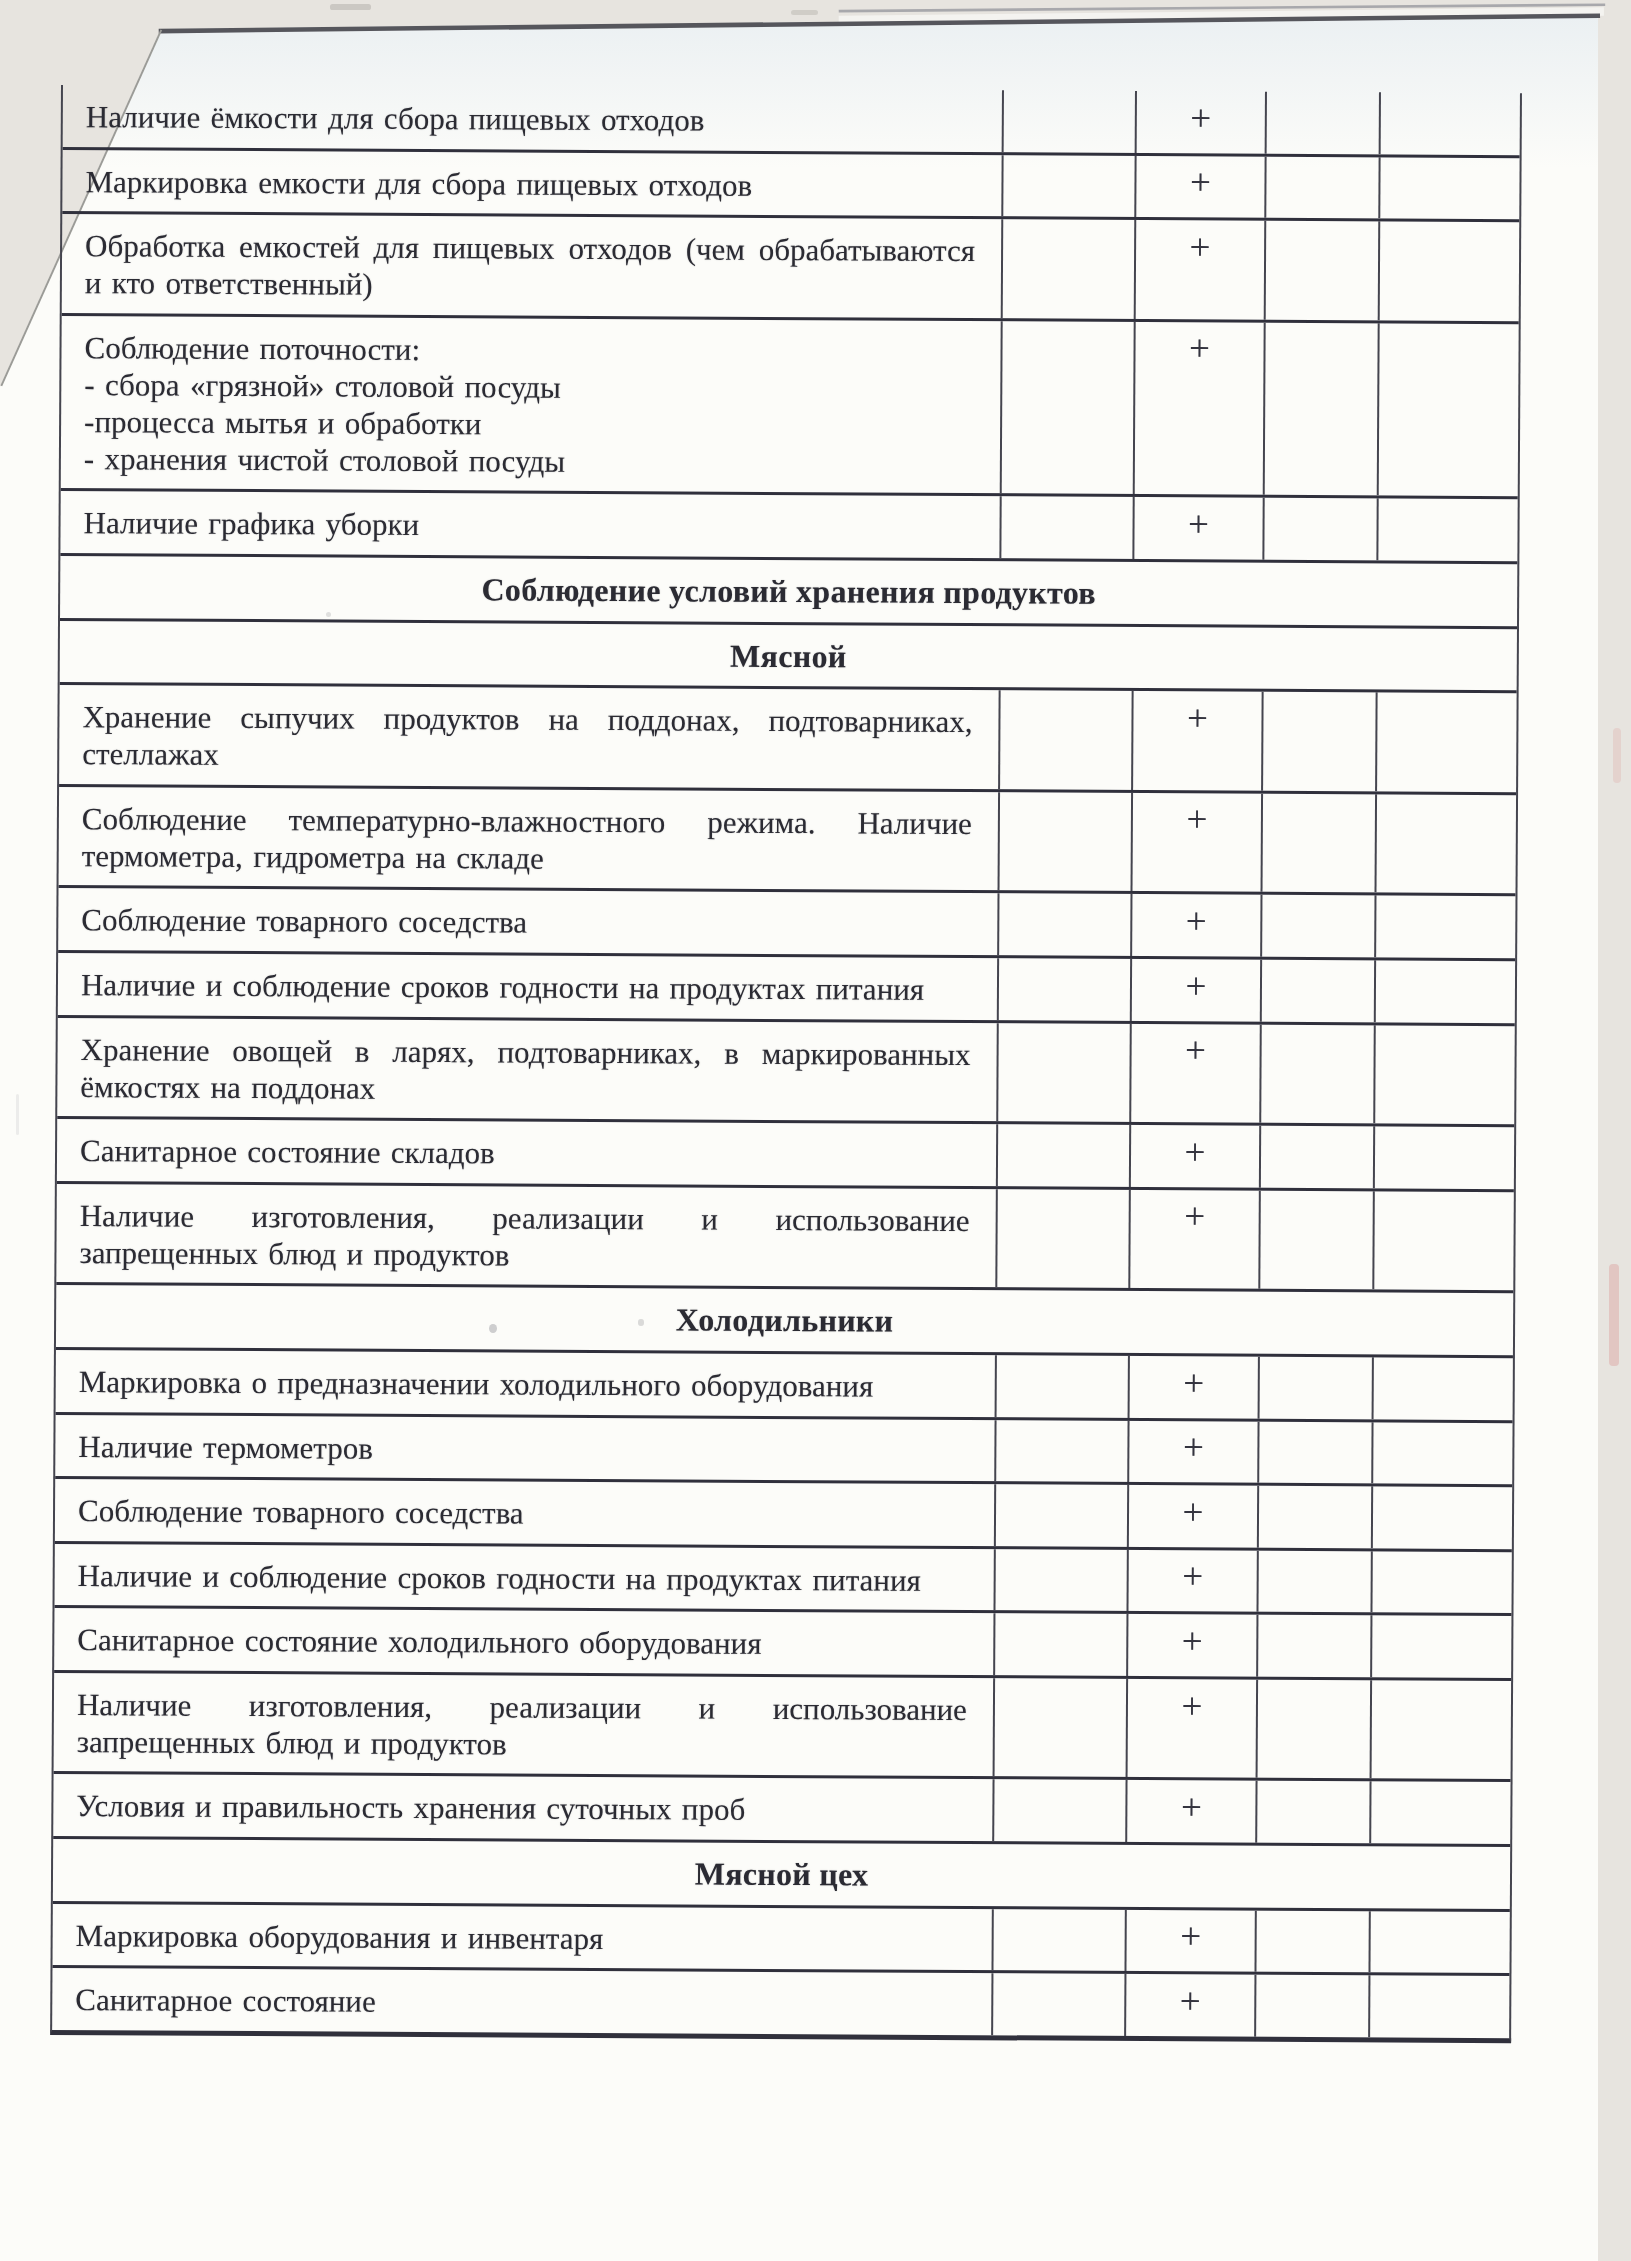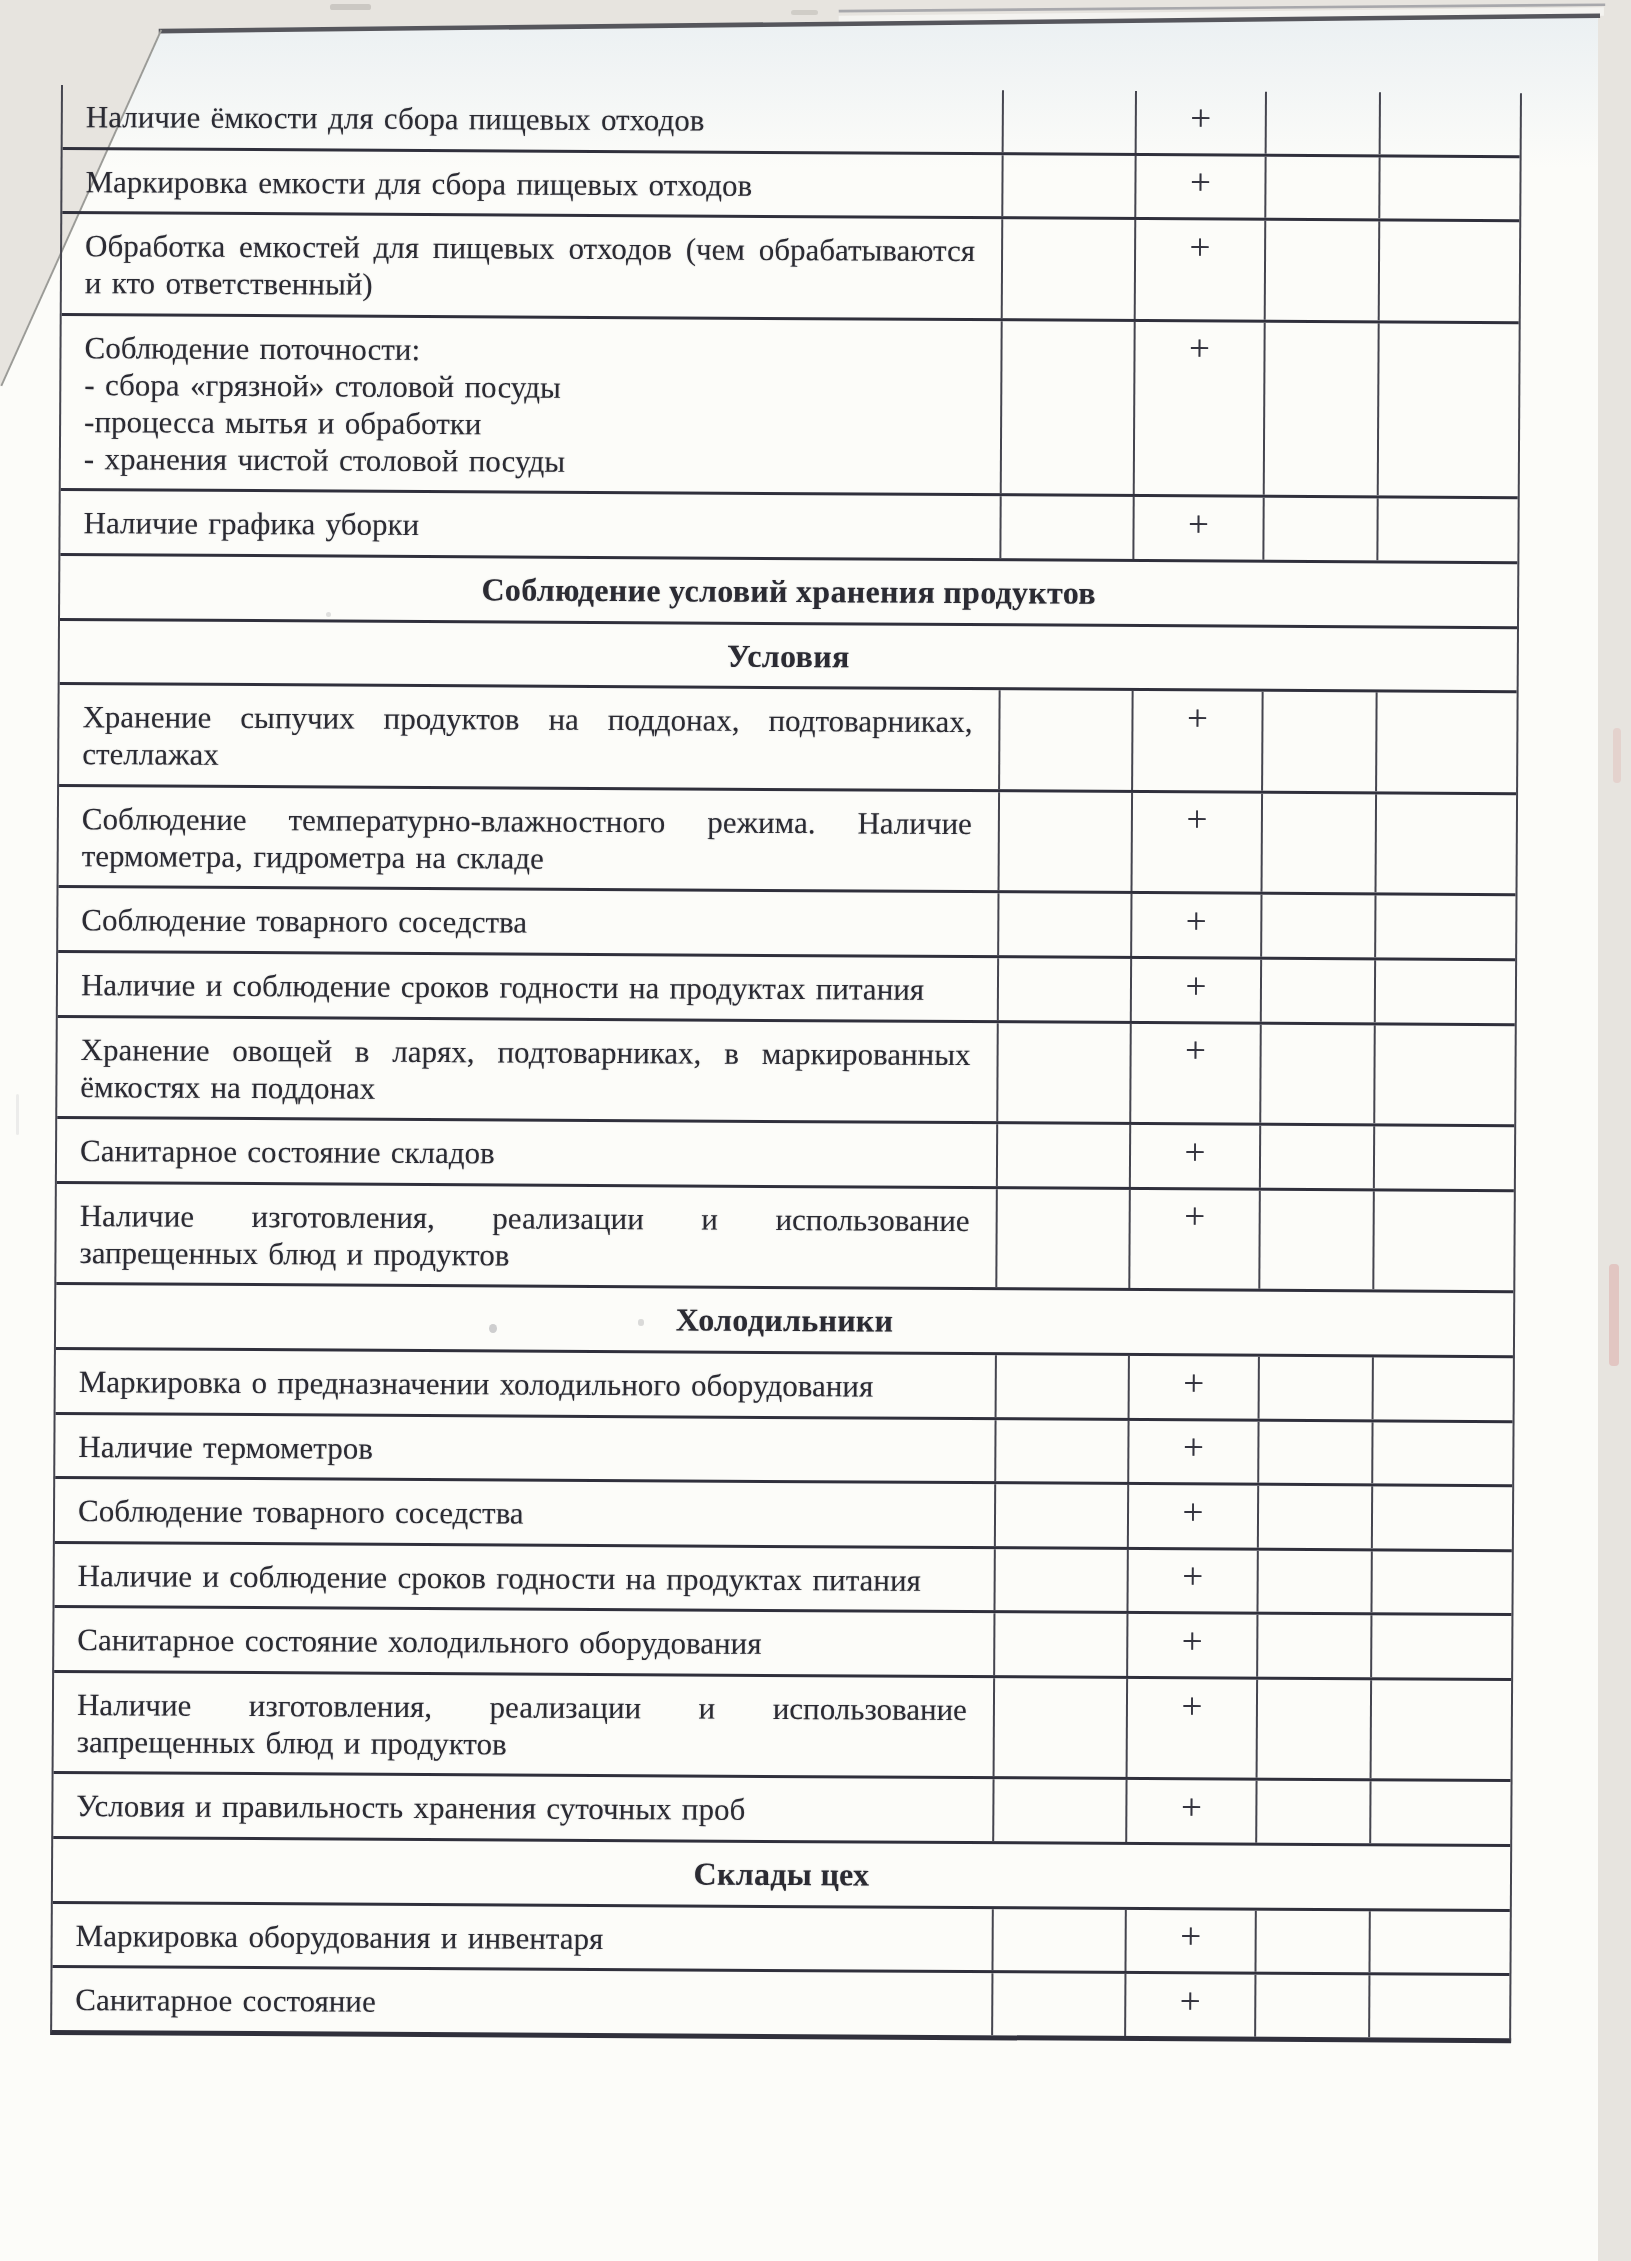--- a/index.html
+++ b/index.html
@@ -130,21 +130,21 @@
     <div class="c c1">Наличие графика уборки</div>
     <div class="c c2"></div>
     <div class="c c3"><span class="mark">+</span></div>
     <div class="c c4"></div>
     <div class="c c5"></div>
   </div>
     <div class="row section">
     <span>Соблюдение условий хранения продуктов</span>
   </div>
     <div class="row section">
-    <span>Условия</span>
+    <span>Мясной</span>
   </div>
     <div class="row item">
     <div class="c c1 justify">Хранение сыпучих продуктов на поддонах, подтоварниках, стеллажах</div>
     <div class="c c2"></div>
     <div class="c c3"><span class="mark">+</span></div>
     <div class="c c4"></div>
     <div class="c c5"></div>
   </div>
     <div class="row item">
     <div class="c c1 justify">Соблюдение температурно-влажностного режима. Наличие термометра, гидрометра на складе</div>
@@ -234,21 +234,21 @@
     <div class="c c5"></div>
   </div>
     <div class="row item">
     <div class="c c1">Условия и правильность хранения суточных проб</div>
     <div class="c c2"></div>
     <div class="c c3"><span class="mark">+</span></div>
     <div class="c c4"></div>
     <div class="c c5"></div>
   </div>
     <div class="row section">
-    <span>Склады цех</span>
+    <span>Мясной цех</span>
   </div>
     <div class="row item">
     <div class="c c1">Маркировка оборудования и инвентаря</div>
     <div class="c c2"></div>
     <div class="c c3"><span class="mark">+</span></div>
     <div class="c c4"></div>
     <div class="c c5"></div>
   </div>
     <div class="row item">
     <div class="c c1">Санитарное состояние</div>

